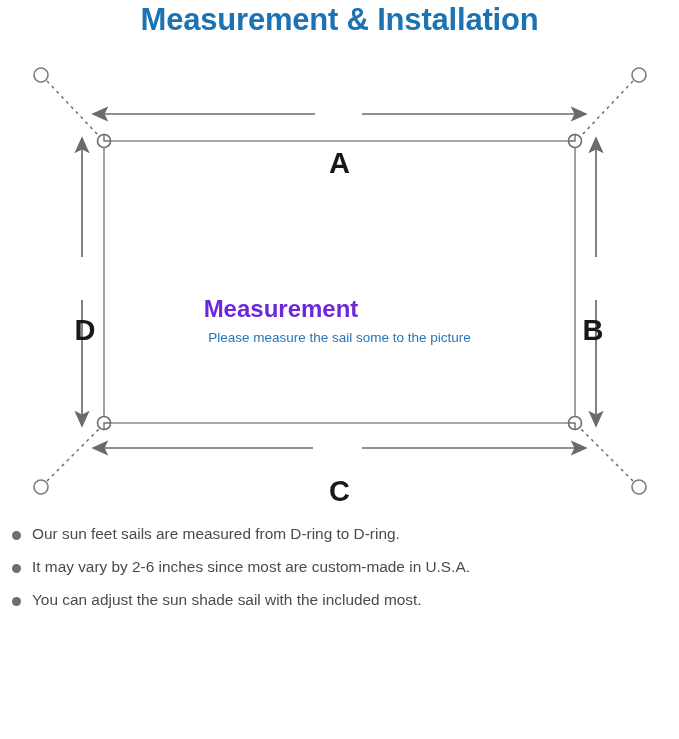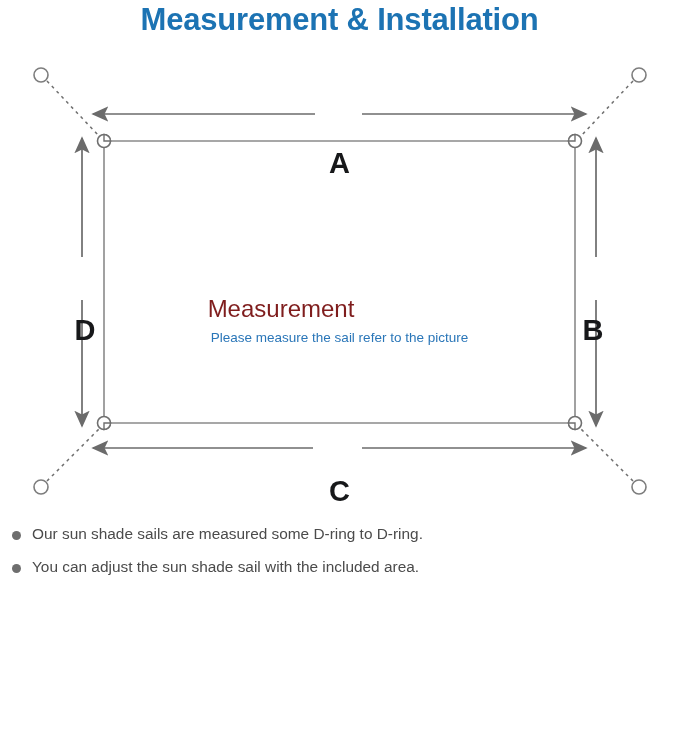--- a/index.html
+++ b/index.html
@@ -50,22 +50,22 @@
   }
 
   
   .sail-heading {
     position: absolute;
     left: 0;
     top: 243px;
     width: 562px;
     text-align: center;
     font-size: 24px;
-    font-weight: normal;
-    color: #7f1d1d;
+    font-weight: bold;
+    color: #6d28d9;
   }
   .sail-sub {
     position: absolute;
     left: 0;
     top: 278px;
     width: 679px;
     text-align: center;
     font-size: 13.5px;
     color: #2a76b8;
   }
@@ -173,32 +173,36 @@
         <line x1="82" y1="248" x2="82" y2="374" marker-end="url(#ah)"></line>
       </g>
 
       <g stroke="#6b6b6b" stroke-width="1.7" fill="none">
         <line x1="596" y1="205" x2="596" y2="86" marker-end="url(#ah)"></line>
         <line x1="596" y1="248" x2="596" y2="374" marker-end="url(#ah)"></line>
       </g>
     </svg>
 
     <div class="sail-heading">Measurement</div>
-    <div class="sail-sub">Please measure the sail refer to the picture</div>
+    <div class="sail-sub">Please measure the sail some to the picture</div>
 
     <div class="dim-label dim-a">A</div>
     <div class="dim-label dim-b">B</div>
     <div class="dim-label dim-c">C</div>
     <div class="dim-label dim-d">D</div>
   </div>
 
   <div class="notes">
     <div class="note-row">
       <span class="note-bullet"></span>
-      <span class="note-text">Our sun shade sails are measured some D-ring to D-ring.</span>
+      <span class="note-text">Our sun feet sails are measured from D-ring to D-ring.</span>
     </div>
     <div class="note-row">
       <span class="note-bullet"></span>
-      <span class="note-text">You can adjust the sun shade sail with the included area.</span>
+      <span class="note-text">It may vary by 2-6 inches since most are custom-made in U.S.A.</span>
+    </div>
+    <div class="note-row">
+      <span class="note-bullet"></span>
+      <span class="note-text">You can adjust the sun shade sail with the included most.</span>
     </div>
   </div>
 
 </div>
 
 </body></html>

